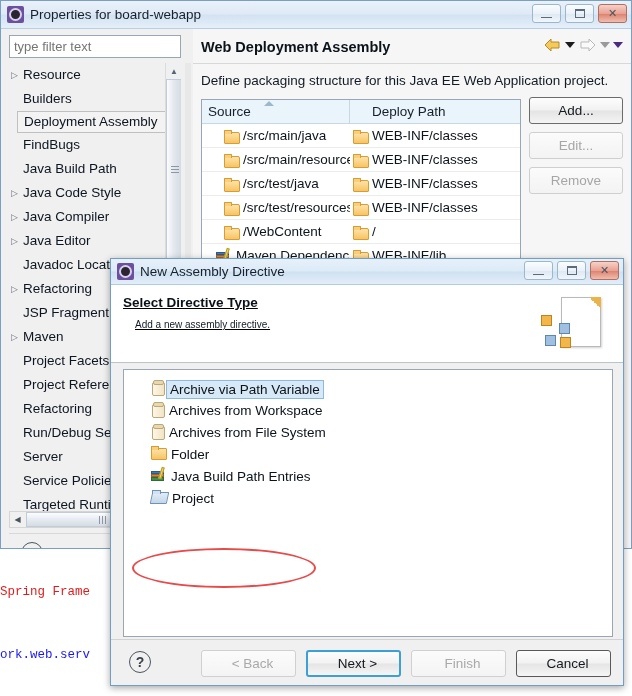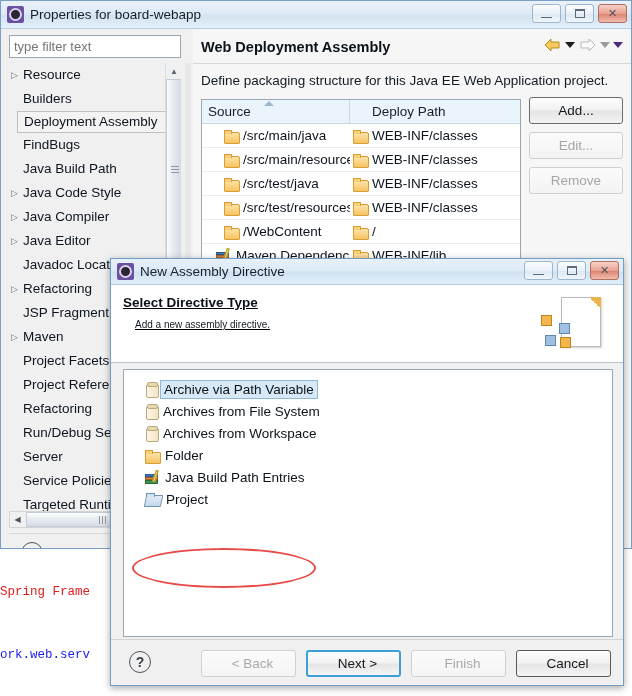--- a/index.html
+++ b/index.html
@@ -200,22 +200,22 @@
         background:linear-gradient(225deg,#e9b44b 50%, transparent 50%);}
   .sq { position:absolute; width:11px;height:11px;border:1px solid #a07a28;}
   .sq.o { background:#f3b64a; border-color:#bd8420;}
   .sq.b { background:#9fc0e0; border-color:#5f87ad;}
 
   .dlg-list {
     position:absolute; left:12px; top:110px; width:490px; height:268px;
     background:#ffffff; border:1px solid #9aa7b3; overflow:hidden;
   }
   .d-item {
-    height:19px; display:flex; align-items:center; font-size:13.5px; color:#0b1219;
-    padding-left:21px; white-space:nowrap; margin-top:3px;
+    height:19px; display:flex; font-size:13.5px; color:#0b1219;
+    padding-left:27px; white-space:nowrap; margin-top:3px;
   }
   .d-item:first-child { margin-top:10px; }
   .d-item.selected .d-label {
     background:#d7e8f6; border:1px solid #8db9dc; padding:0 3px; margin-left:-3px;
   }
   .d-label { line-height:17px; }
   .jar-ico { width:13px;height:15px;flex:0 0 13px;margin-right:5px;position:relative;}
   .jar-ico::before{content:"";position:absolute;left:1px;top:2px;width:11px;height:12px;
      background:linear-gradient(to right,#fdf6e6,#f2e4c4); border:1px solid #b9a87c; border-radius:2px;}
   .jar-ico::after{content:"";position:absolute;left:2px;top:0px;width:9px;height:3px;
@@ -546,25 +546,25 @@
       </div>
     </div>
 
     <div class="dlg-list">
       <div class="d-item selected">
         <span class="jar-ico"></span>
         <span class="d-label">Archive via Path Variable</span>
       </div>
       <div class="d-item">
         <span class="jar-ico"></span>
-        <span class="d-label">Archives from File System</span>
+        <span class="d-label">Archives from Workspace</span>
       </div>
       <div class="d-item">
         <span class="jar-ico"></span>
-        <span class="d-label">Archives from Workspace</span>
+        <span class="d-label">Archives from File System</span>
       </div>
       <div class="d-item">
         <span class="fold2"></span>
         <span class="d-label">Folder</span>
       </div>
       <div class="d-item">
         <span class="books-ico">
           <i class="b1"></i>
             <i class="b2"></i>
             <i class="b3"></i>

